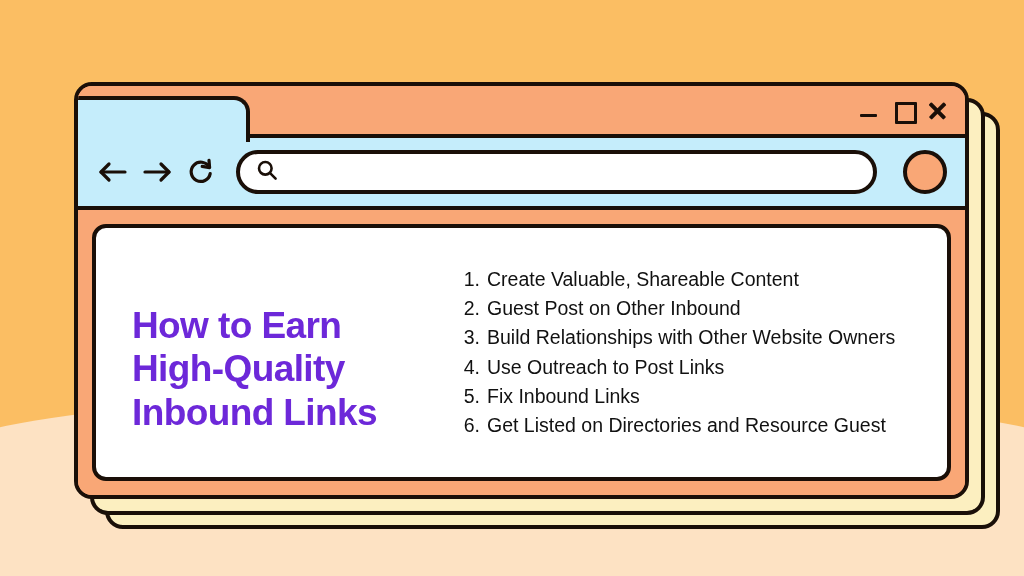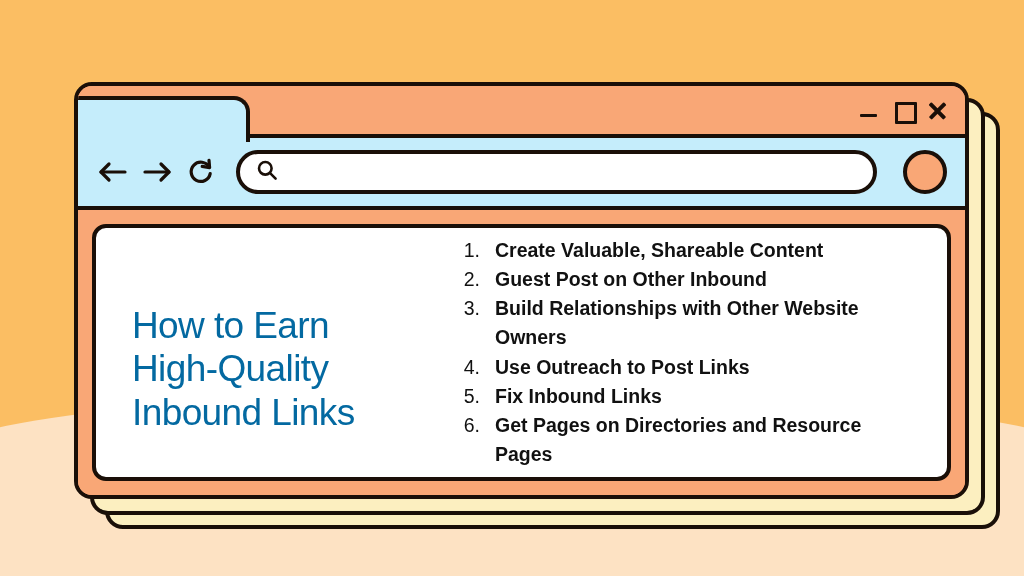--- a/index.html
+++ b/index.html
@@ -175,23 +175,23 @@
     display: flex;
     align-items: center;
     padding: 0 28px 0 36px;
     gap: 26px;
   }
 
   #page-heading {
     flex: 0 0 300px;
     font-size: 37px;
     line-height: 1.17;
-    font-weight: 400;
+    font-weight: 700;
     letter-spacing: -0.6px;
-    color: #0369a1;
+    color: #6d28d9;
     white-space: pre-line;
     margin-top: 33px;
   }
 
   #tips-list {
     flex: 1 1 auto;
     list-style: none;
     font-size: 19.5px;
     line-height: 1.49;
     color: #111111;
@@ -199,21 +199,21 @@
   #tips-list li {
     display: flex;
     align-items: baseline;
     gap: 7px;
   }
   .tip-number {
     flex: 0 0 22px;
     text-align: right;
     font-weight: 400;
   }
-  .tip-text { font-weight: 700; margin-left: 8px; }
+  .tip-text { font-weight: 400; }
 </style>
 </head>
 <body>
 
 <div id="stage">
 
   <div id="bg-curve"></div>
 
   <div class="layer" id="layer-back-2"></div>
   <div class="layer" id="layer-back-1"></div>
@@ -290,21 +290,21 @@
             <li>
               <span class="tip-number">4.</span>
               <span class="tip-text">Use Outreach to Post Links</span>
             </li>
             <li>
               <span class="tip-number">5.</span>
               <span class="tip-text">Fix Inbound Links</span>
             </li>
             <li>
               <span class="tip-number">6.</span>
-              <span class="tip-text">Get Pages on Directories and Resource Pages</span>
+              <span class="tip-text">Get Listed on Directories and Resource Guest</span>
             </li>
           </ol>
 
       </div>
     </div>
 
   </div>
 </div>
 
 </body></html>

